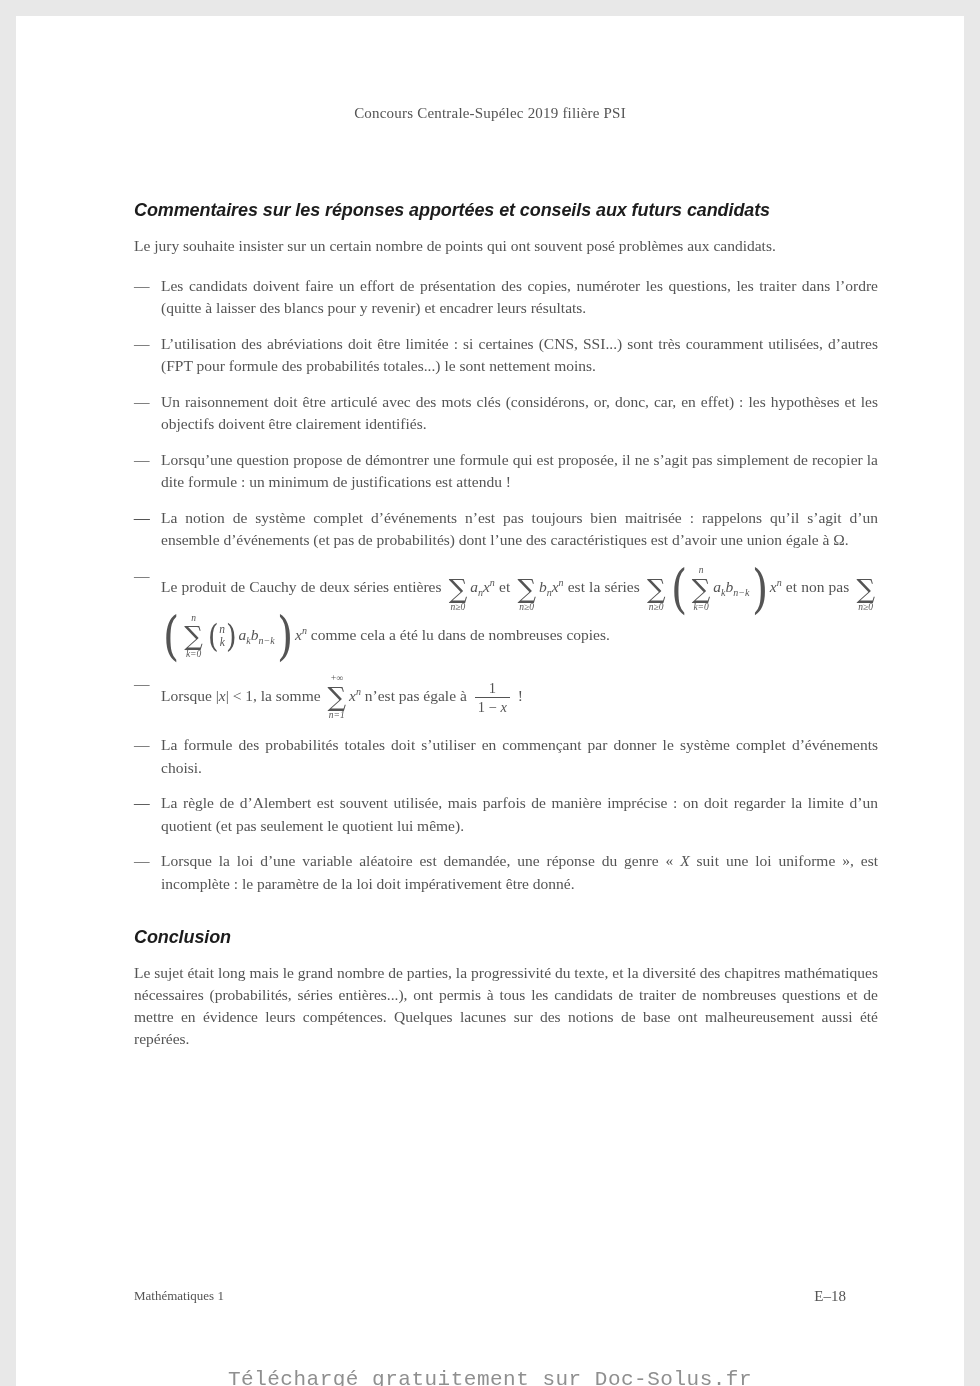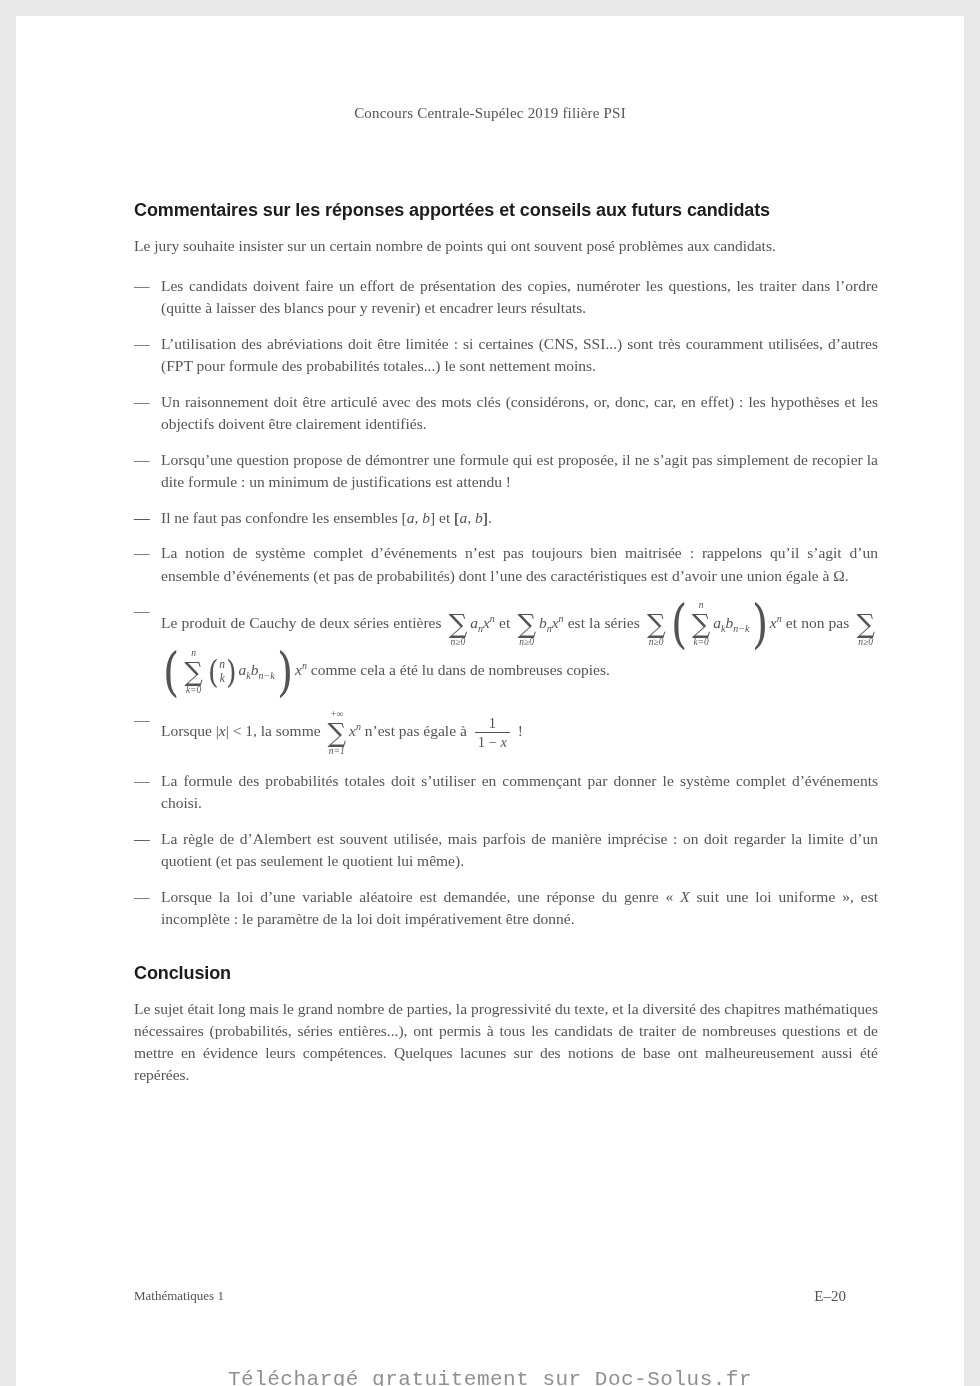--- a/index.html
+++ b/index.html
@@ -9,21 +9,21 @@
   .page{
     position:relative; width:948px; height:1386px; margin:16px auto;
     background:var(--bg); color:var(--body);
     font-family:"Liberation Serif", serif; font-size:15.5px;
     overflow:hidden;
   }
   .doc-header{position:absolute; top:89px; left:0; right:0; text-align:center; font-size:15px; letter-spacing:.2px;}
   .content{position:absolute; left:118px; top:184px; width:744px;}
   .section-title{
     font-family:"Liberation Sans", sans-serif; font-weight:700;
-    font-size:18px; color:var(--head); margin:0 0 14px 0; letter-spacing:-.1px;
+    font-size:18px; color:var(--head); margin:0 0 14px 0; letter-spacing:-.1px;font-style:italic;
   }
   .concl{margin-top:32px;}
   .para{margin:0 0 18px 0; text-align:justify; line-height:1.42;}
   .li{position:relative; padding-left:27px; margin-bottom:13px; text-align:justify; line-height:1.45;}
   .marker{position:absolute; left:0; top:0;}
   .li-body{display:inline;}
   
   .mi{font-style:italic;}
   .m{white-space:nowrap;}
   .ssub{font-size:10px; font-style:italic; vertical-align:-4px; line-height:1;}
@@ -56,21 +56,21 @@
   <div class="content">
     <h1 class="section-title">Commentaires sur les réponses apportées et conseils aux futurs candidats</h1>
     <p class="para">Le jury souhaite insister sur un certain nombre de points qui ont souvent posé problèmes aux candidats.</p>
     <div id="bullet-list">
         <div class="li"><span class="marker">—</span><div class="li-body"><span class="t">Les candidats doivent faire un effort de présentation des copies, numéroter les questions, les traiter dans l’ordre (quitte à laisser des blancs pour y revenir) et encadrer leurs résultats.</span></div></div>
         <div class="li"><span class="marker">—</span><div class="li-body"><span class="t">L’utilisation des abréviations doit être limitée : si certaines (CNS, SSI...) sont très couramment utilisées, d’autres (FPT pour formule des probabilités totales...) le sont nettement moins.</span></div></div>
         <div class="li"><span class="marker">—</span><div class="li-body"><span class="t">Un raisonnement doit être articulé avec des mots clés (considérons, or, donc, car, en effet) : les hypothèses et les objectifs doivent être clairement identifiés.</span></div></div>
         <div class="li"><span class="marker">—</span><div class="li-body"><span class="t">Lorsqu’une question propose de démontrer une formule qui est proposée, il ne s’agit pas simplement de recopier la dite formule : un minimum de justifications est attendu !</span></div></div>
         <div class="li"><span class="marker">—</span></div>
         <div class="li"><span class="marker">—</span></div>
-        <div class="li"><span class="marker">—</span><div class="li-body"><span class="t">Il ne faut pas confondre les ensembles [</span><span class="mi">a, b</span><span class="t">] et </span><span class="dbrk">[[</span><span class="mi">a, b</span><span class="dbrk">]]</span><span class="t">.</span></div></div>
+        <div class="li"><span class="marker">—</span></div>
         <div class="li"><span class="marker">—</span><div class="li-body"><span class="t">La notion de système complet d’événements n’est pas toujours bien maitrisée : rappelons qu’il s’agit d’un ensemble d’événements (et pas de probabilités) dont l’une des caractéristiques est d’avoir une union égale à Ω.</span></div></div>
         <div class="li"><span class="marker">—</span><div class="li-body"><span class="t">Le produit de Cauchy de deux séries entières </span><span class="sum">
               <span class="lim">&nbsp;</span>
               <span class="sigma">∑</span>
               <span class="lim">n≥0</span>
             </span><span class="m"><span class="mi">a</span><span class="ssub">n</span></span><span class="m"><span class="mi">x</span><span class="ssup">n</span></span><span class="t"> et </span><span class="sum">
               <span class="lim">&nbsp;</span>
               <span class="sigma">∑</span>
               <span class="lim">n≥0</span>
             </span><span class="m"><span class="mi">b</span><span class="ssub">n</span></span><span class="m"><span class="mi">x</span><span class="ssup">n</span></span><span class="t"> est la séries </span><span class="sum">
@@ -108,15 +108,15 @@
         <div class="li"><span class="marker">—</span><div class="li-body"><span class="t">La formule des probabilités totales doit s’utiliser en commençant par donner le système complet d’événements choisi.</span></div></div>
         <div class="li"><span class="marker">—</span></div>
         <div class="li"><span class="marker">—</span><div class="li-body"><span class="t">La règle de d’Alembert est souvent utilisée, mais parfois de manière imprécise : on doit regarder la limite d’un quotient (et pas seulement le quotient lui même).</span></div></div>
         <div class="li"><span class="marker">—</span><div class="li-body"><span class="t">Lorsque la loi d’une variable aléatoire est demandée, une réponse du genre « </span><span class="mi">X</span><span class="t"> suit une loi uniforme », est incomplète : le paramètre de la loi doit impérativement être donné.</span></div></div>
       </div>
     <h1 class="section-title concl">Conclusion</h1>
     <p class="para">Le sujet était long mais le grand nombre de parties, la progressivité du texte, et la diversité des chapitres mathématiques nécessaires (probabilités, séries entières...), ont permis à tous les candidats de traiter de nombreuses questions et de mettre en évidence leurs compétences. Quelques lacunes sur des notions de base ont malheureusement aussi été repérées.</p>
   </div>
 
   <div class="footer-left">Mathématiques 1</div>
-  <div class="footer-right">E–20</div>
+  <div class="footer-right">E–18</div>
   <div class="watermark">Téléchargé gratuitement sur Doc-Solus.fr</div>
 </div>
 
 </body></html>

